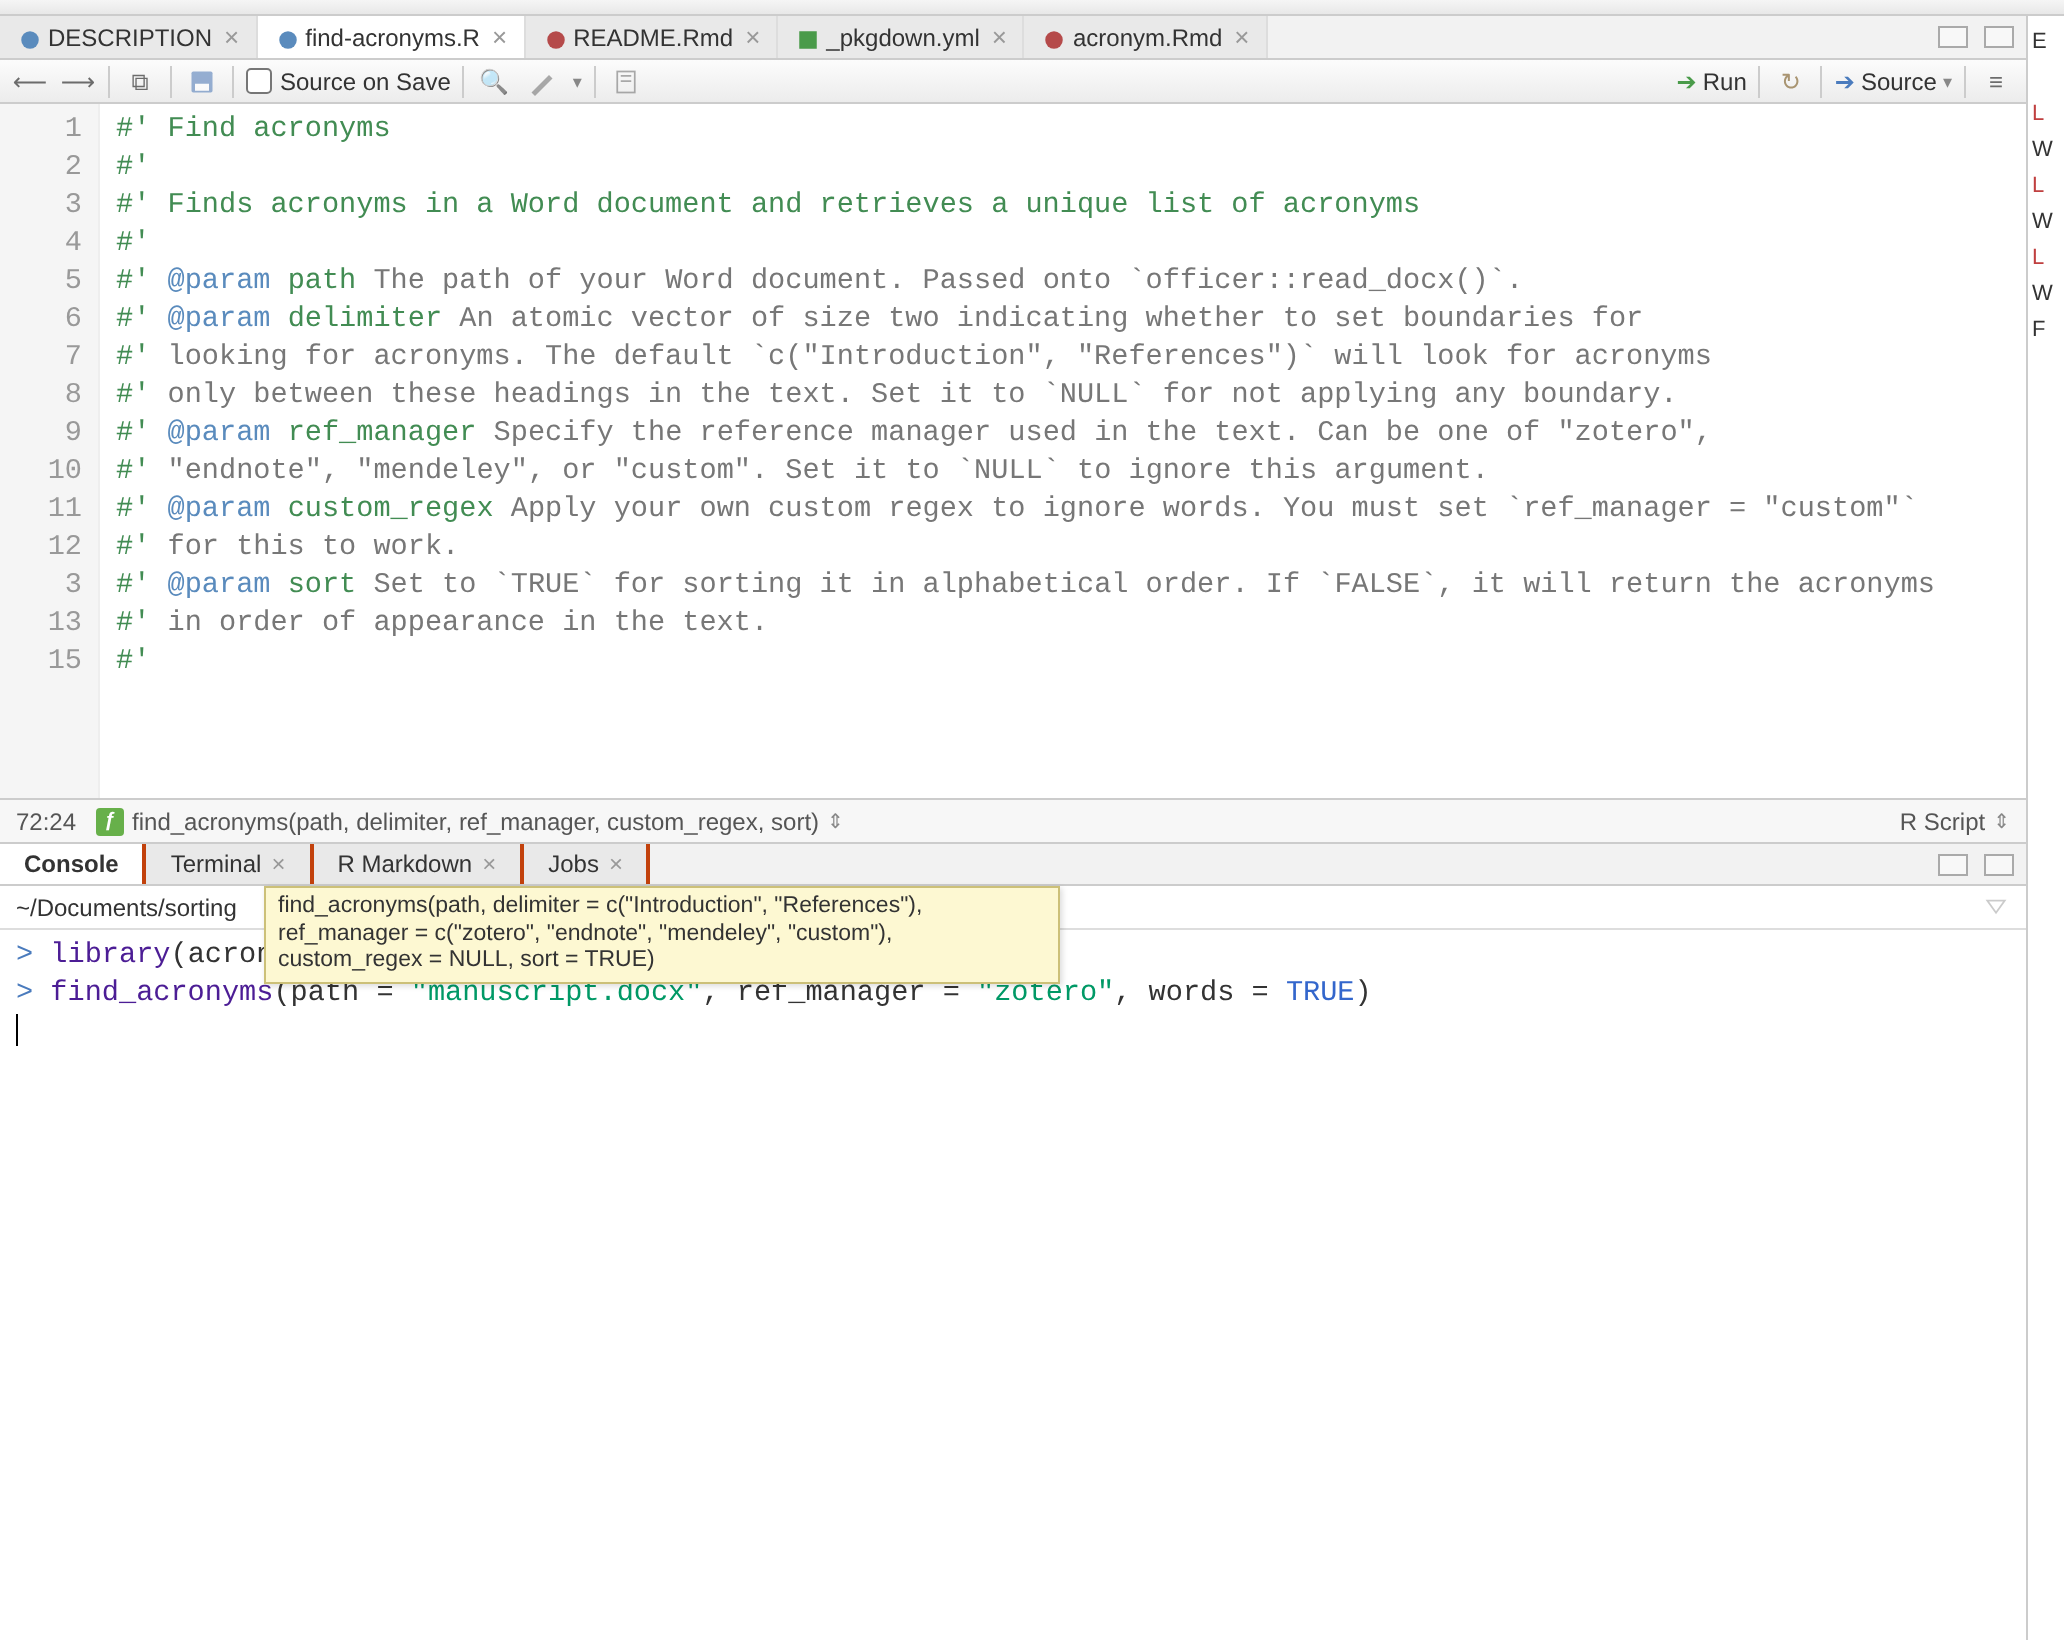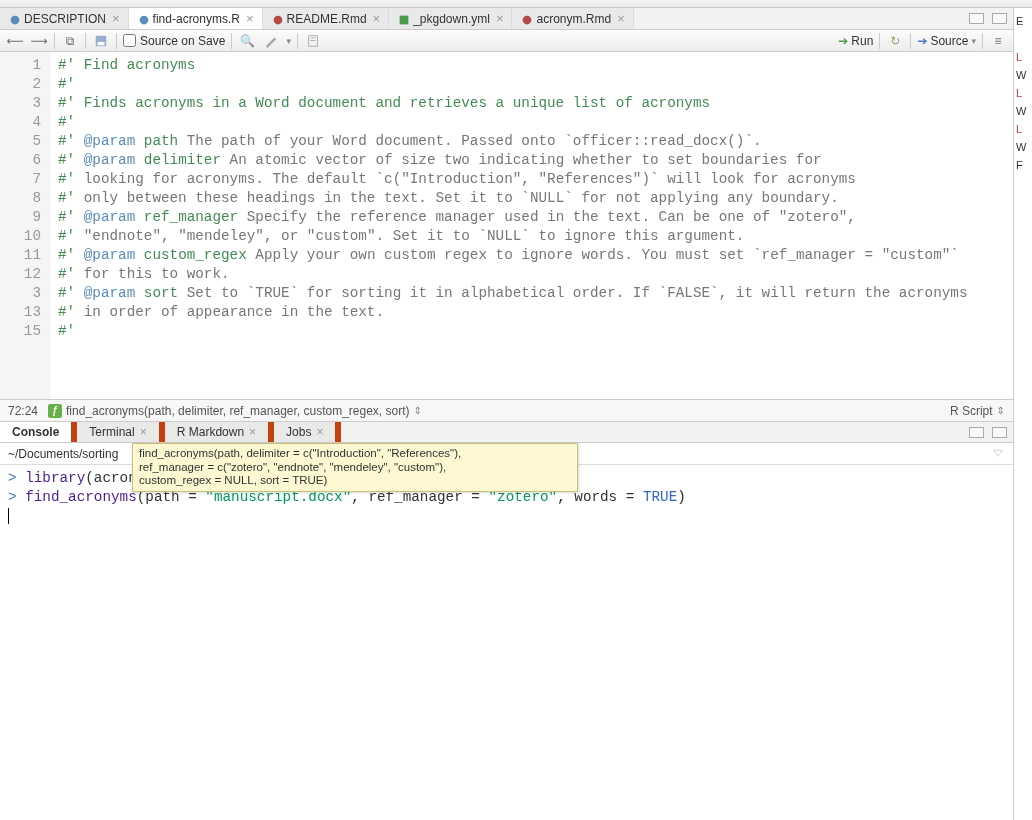--- a/index.html
+++ b/index.html
@@ -129,21 +129,21 @@
 .console-tabs {
   height: 22px;
   background: #f2f2f2;
   border-top: 1px solid #ccc;
   border-bottom: 1px solid #ccc;
   display:flex; align-items:stretch;
   font-size:12px;
 }
 .console-tab {
   padding: 0 12px; display:flex; align-items:center; gap:5px;
-  border-right: 6px solid #c2410c;
+  border-right: 2px solid #c2410c;
   cursor:pointer; background:#e9e9e9;
 }
 .console-tab.active { background:#fff; font-weight:bold;}
 .console-tab .close-x { color:#999; font-weight:normal;}
 .console-tabs-right { margin-left:auto; display:flex; align-items:center; padding-right:6px; gap:6px;}
 
 
 .console-info {
   height: 22px;
   border-bottom:1px solid #ddd;
@@ -172,21 +172,21 @@
 .cursor-line {
   display:inline-block; width:1px; height:16px; background:#000;
   vertical-align:middle;
 }
 
 
 .tooltip {
   position: absolute;
   left: 132px;
   top: -22px;
-  width: 446px;
+  width: 398px;
   background: #fdf8d2;
   border: 1px solid #ccc078;
   padding: 3px 6px;
   font-family: "Lucida Grande", Helvetica, Arial, sans-serif;
   font-size: 11.5px;
   line-height: 13.5px;
   color: #333;
   box-shadow: 1px 1px 3px rgba(0,0,0,0.15);
   z-index: 10;
 }

